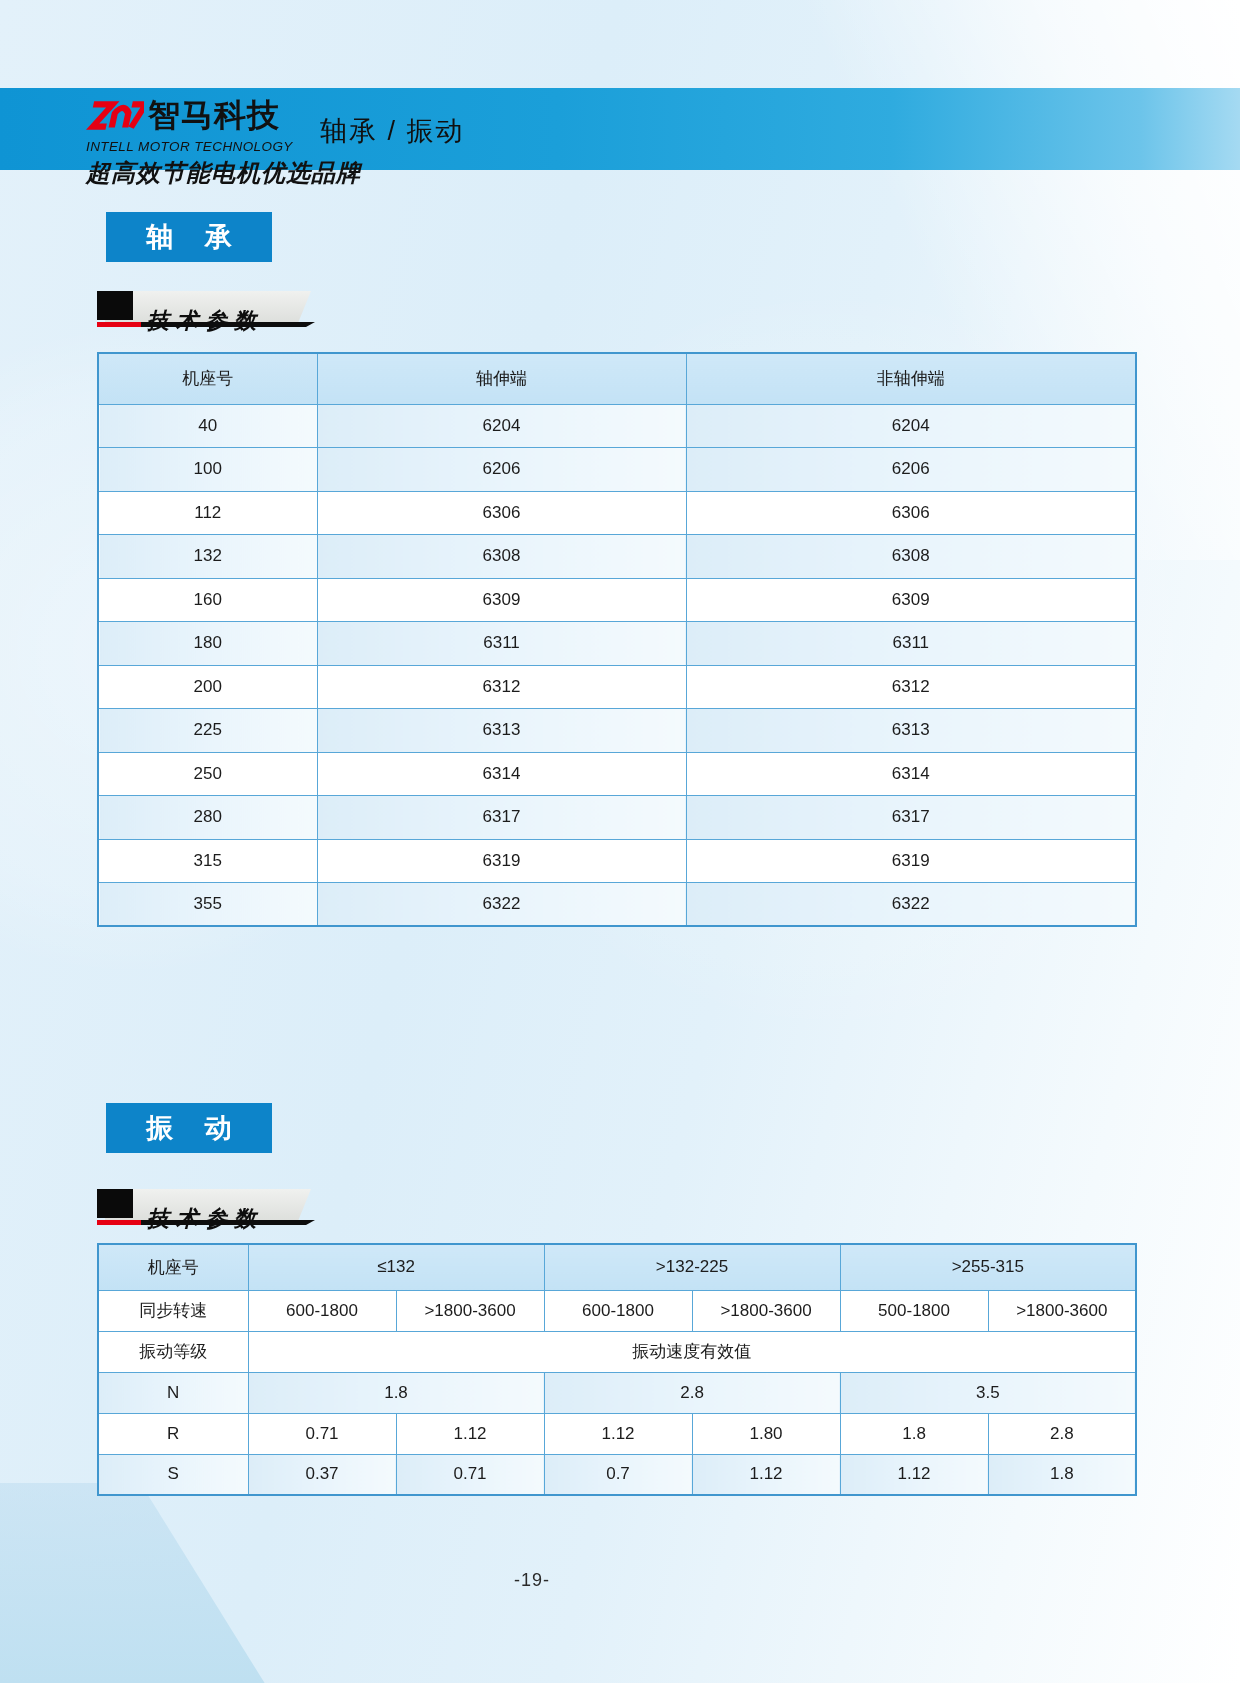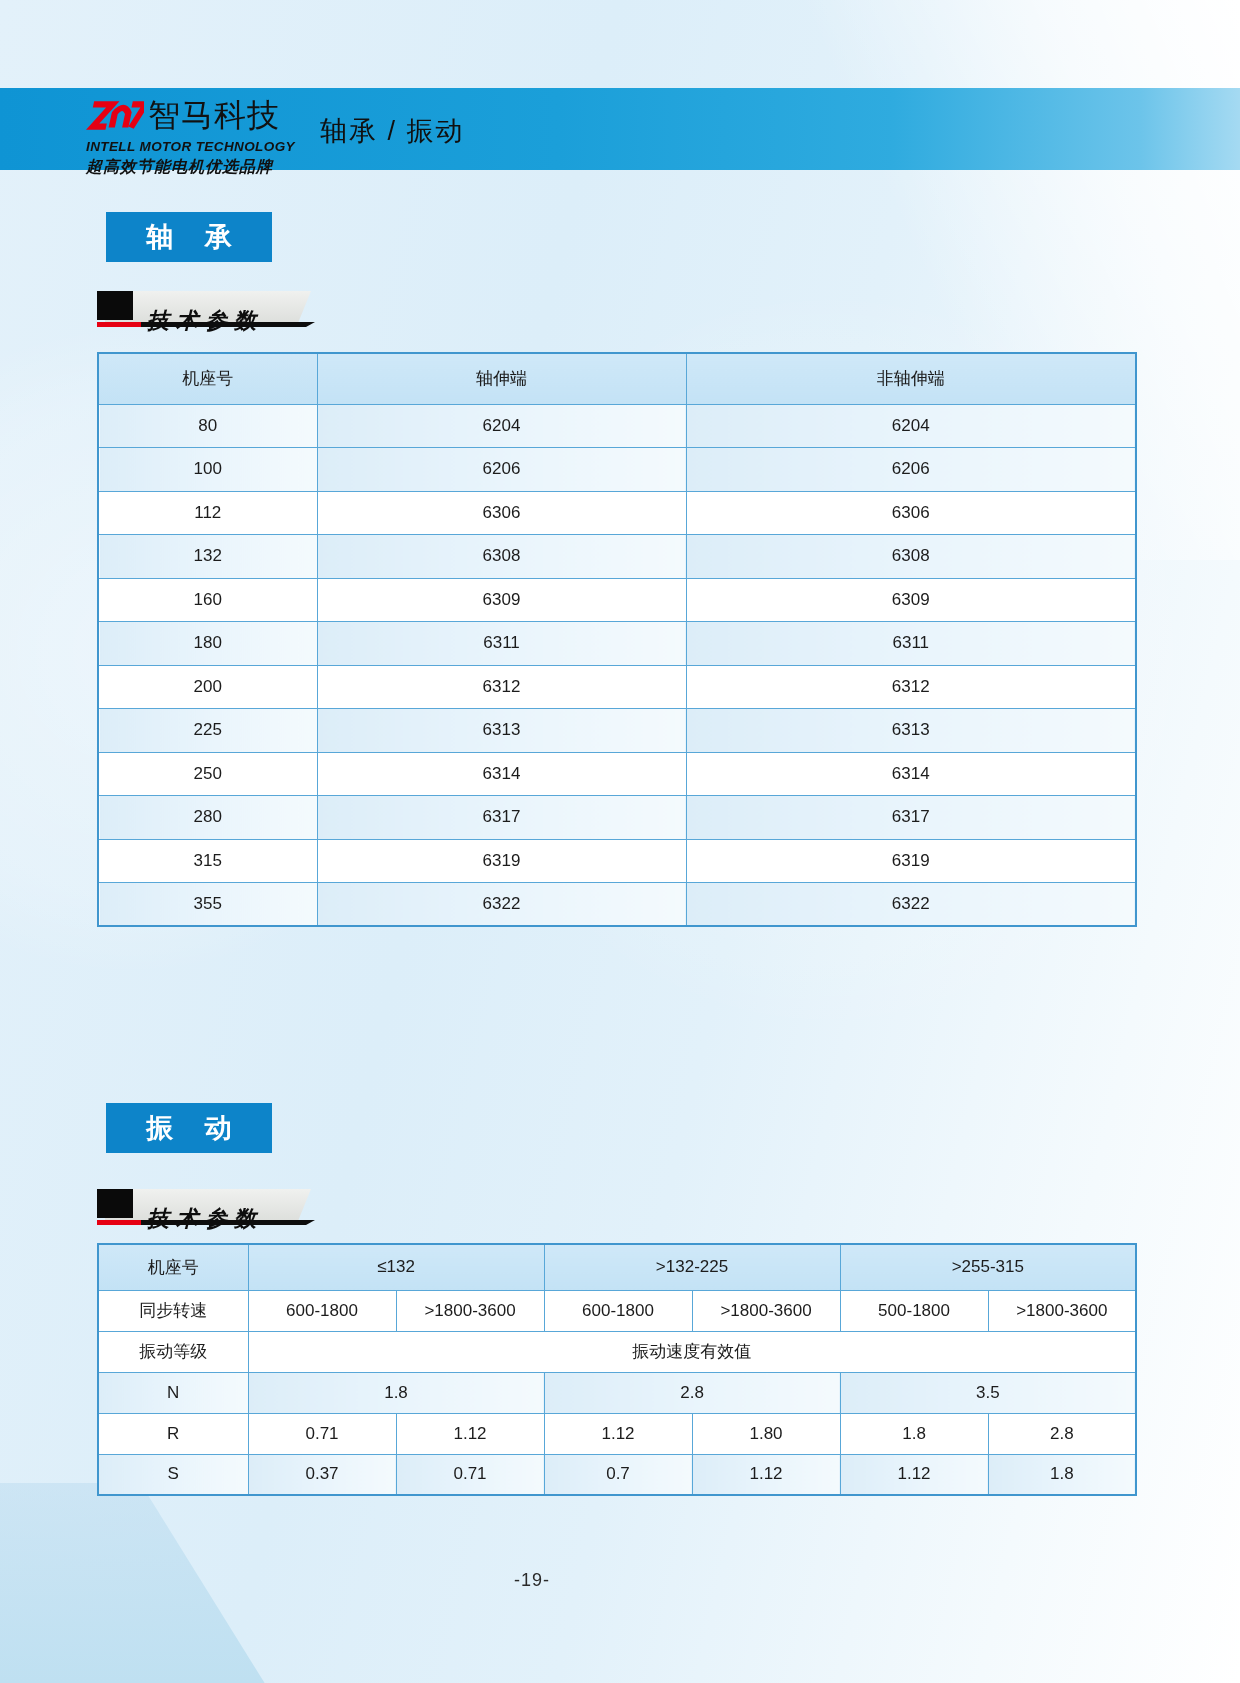--- a/index.html
+++ b/index.html
@@ -14,23 +14,23 @@
   .deco-circle2{position:absolute;left:470px;top:300px;width:720px;height:720px;border-radius:50%;
     background:radial-gradient(circle,rgba(255,255,255,0.28) 0%,rgba(255,255,255,0.10) 55%,rgba(255,255,255,0) 75%);}
   .deco-bl{position:absolute;left:0;bottom:0;width:270px;height:200px;pointer-events:none;
     background:linear-gradient(180deg,rgba(190,221,240,0.55),#bfe0f1);
     clip-path:polygon(0 0,52% 0,98% 100%,0 100%);}
   
   .band{position:absolute;left:0;top:88px;width:1240px;height:82px;
     background:linear-gradient(90deg,#0f94d4 0%,#1b9fd9 45%,#2fabdf 72%,#6cc4ea 92%,#a5daf2 100%);}
   .logo{position:absolute;left:86px;top:6px;width:230px;}
   .logo-row{display:flex;align-items:center;gap:4px;}
-  .logo-cn{font-size:32px;font-weight:400;color:#111;letter-spacing:1px;white-space:nowrap;}
-  .logo-en{font-size:13.5px;font-weight:700;font-style:italic;color:#111;letter-spacing:0.4px;margin-top:1px;white-space:nowrap;}
-  .logo-tag{font-size:16px;font-weight:600;font-style:italic;color:#111;letter-spacing:1px;margin-top:3px;white-space:nowrap;}
+  .logo-cn{font-size:32px;font-weight:700;color:#111;letter-spacing:1px;white-space:nowrap;}
+  .logo-en{font-size:13.5px;font-weight:400;font-style:italic;color:#111;letter-spacing:0.4px;margin-top:1px;white-space:nowrap;}
+  .logo-tag{font-size:24px;font-weight:600;font-style:italic;color:#111;letter-spacing:1px;margin-top:3px;white-space:nowrap;}
   .band-title{position:absolute;left:320px;top:0;height:70px;line-height:86px;font-size:27px;color:#101010;letter-spacing:2px;}
   
   .sec-title{position:absolute;left:106px;width:166px;height:50px;background:#0d84c9;
     color:#fff;font-size:27px;font-weight:700;text-align:center;line-height:50px;letter-spacing:12px;text-indent:12px;}
   
   .tech{position:absolute;left:97px;width:230px;height:42px;}
   .tech-bg{position:absolute;left:8px;top:3px;width:206px;height:32px;
     background:linear-gradient(180deg,#f0f1ef 0%,#dddfdc 100%);
     clip-path:polygon(0 0,100% 0,calc(100% - 13px) 100%,0 100%);}
   .tech-sq{position:absolute;left:0;top:3px;width:36px;height:29px;background:#0a0a0a;}
@@ -99,21 +99,21 @@
         <col style="width:369px">
         <col style="width:450px">
       </colgroup>
     <tbody>
         <tr class="hrow">
       <td>机座号</td>
       <td>轴伸端</td>
       <td>非轴伸端</td>
     </tr>
     <tr class="rowA">
-      <td>80</td>
+      <td>40</td>
       <td>6204</td>
       <td>6204</td>
     </tr>
     <tr class="rowA">
       <td>100</td>
       <td>6206</td>
       <td>6206</td>
     </tr>
     <tr class="rowB">
       <td>112</td>

